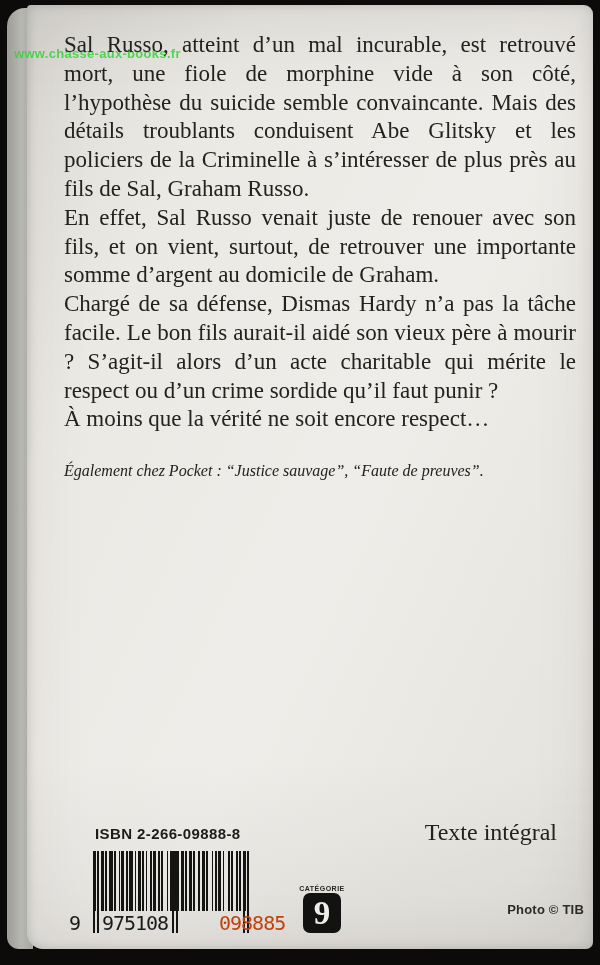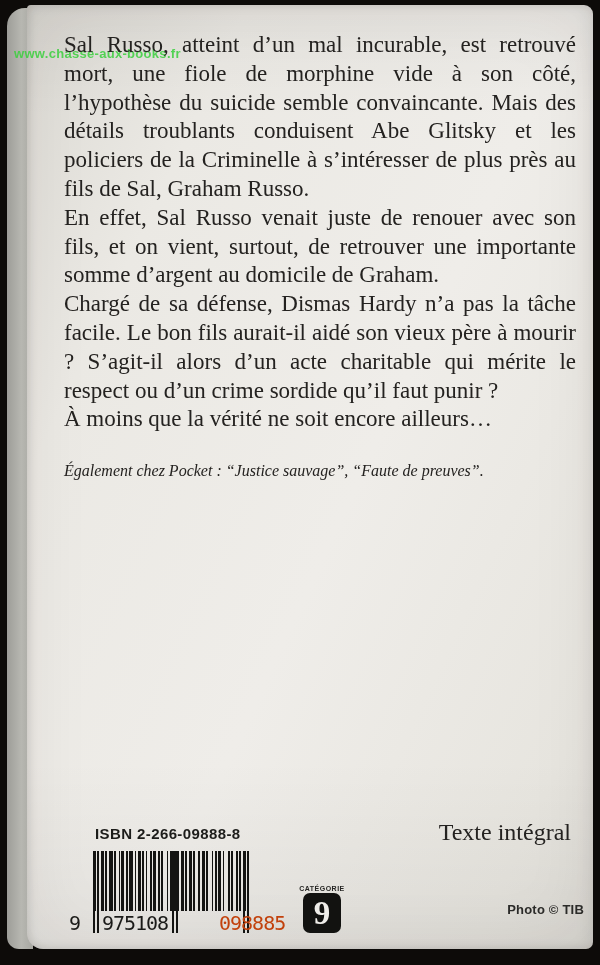--- a/index.html
+++ b/index.html
@@ -48,21 +48,21 @@
     margin-top:23px !important;
     font-style:italic;font-size:16px;line-height:27.5px;
   }
 
   .isbn-label{
     position:absolute;left:95px;top:825px;
     font-family:"Liberation Sans",sans-serif;
     font-size:15px;font-weight:700;letter-spacing:.4px;color:#1c1c1a;
   }
   .texte-integral{
-    position:absolute;right:29px;top:819px;
+    position:absolute;right:43px;top:819px;
     font-size:24px;color:#242220;
   }
 
   .barcode{position:absolute;left:93px;top:851px;width:157px;height:88px;}
   .barcode-bars{position:absolute;left:0;top:0;width:157px;height:60px;}
   .guard{position:absolute;top:0;width:2px;height:82px;background:#141412;}
   .g1{left:0;} .g2{left:4px;} .g3{left:79px;} .g4{left:83px;} .g5{left:150px;} .g6{left:154px;}
   .bc-digit-9{
     position:absolute;left:-24px;top:60px;
     font-family:"DejaVu Sans Mono",monospace;font-size:20px;color:#1a1a18;
@@ -100,21 +100,21 @@
   <div class="pages-edge"></div>
   <div class="cover"></div>
   <div class="cover-shading"></div>
 
   <div class="watermark">www.chasse-aux-books.fr</div>
 
   <div class="blurb">
     <p>Sal Russo, atteint d’un mal incurable, est retrouvé mort, une fiole de morphine vide à son côté, l’hypothèse du suicide semble convaincante. Mais des détails troublants conduisent Abe Glitsky et les policiers de la Criminelle à s’intéresser de plus près au fils de Sal, Graham Russo.</p>
     <p>En effet, Sal Russo venait juste de renouer avec son fils, et on vient, surtout, de retrouver une importante somme d’argent au domicile de Graham.</p>
     <p>Chargé de sa défense, Dismas Hardy n’a pas la tâche facile. Le bon fils aurait-il aidé son vieux père à mourir ? S’agit-il alors d’un acte charitable qui mérite le respect ou d’un crime sordide qu’il faut punir ?</p>
-    <p>À moins que la vérité ne soit encore ailleurs…</p>
+    <p>À moins que la vérité ne soit encore respect…</p>
     <p class="also">Également chez Pocket : “Justice sauvage”, “Faute de preuves”.</p>
   </div>
 
   <div class="isbn-label">ISBN 2-266-09888-8</div>
   <div class="texte-integral">Texte intégral</div>
 
   <div class="barcode">
     <div class="barcode-bars">
         <div style="position: absolute; left: 0px; top: 0px; width: 3px; height: 100%; background: rgb(20, 20, 18);"></div>
         <div style="position: absolute; left: 5px; top: 0px; width: 1px; height: 100%; background: rgb(20, 20, 18);"></div>

